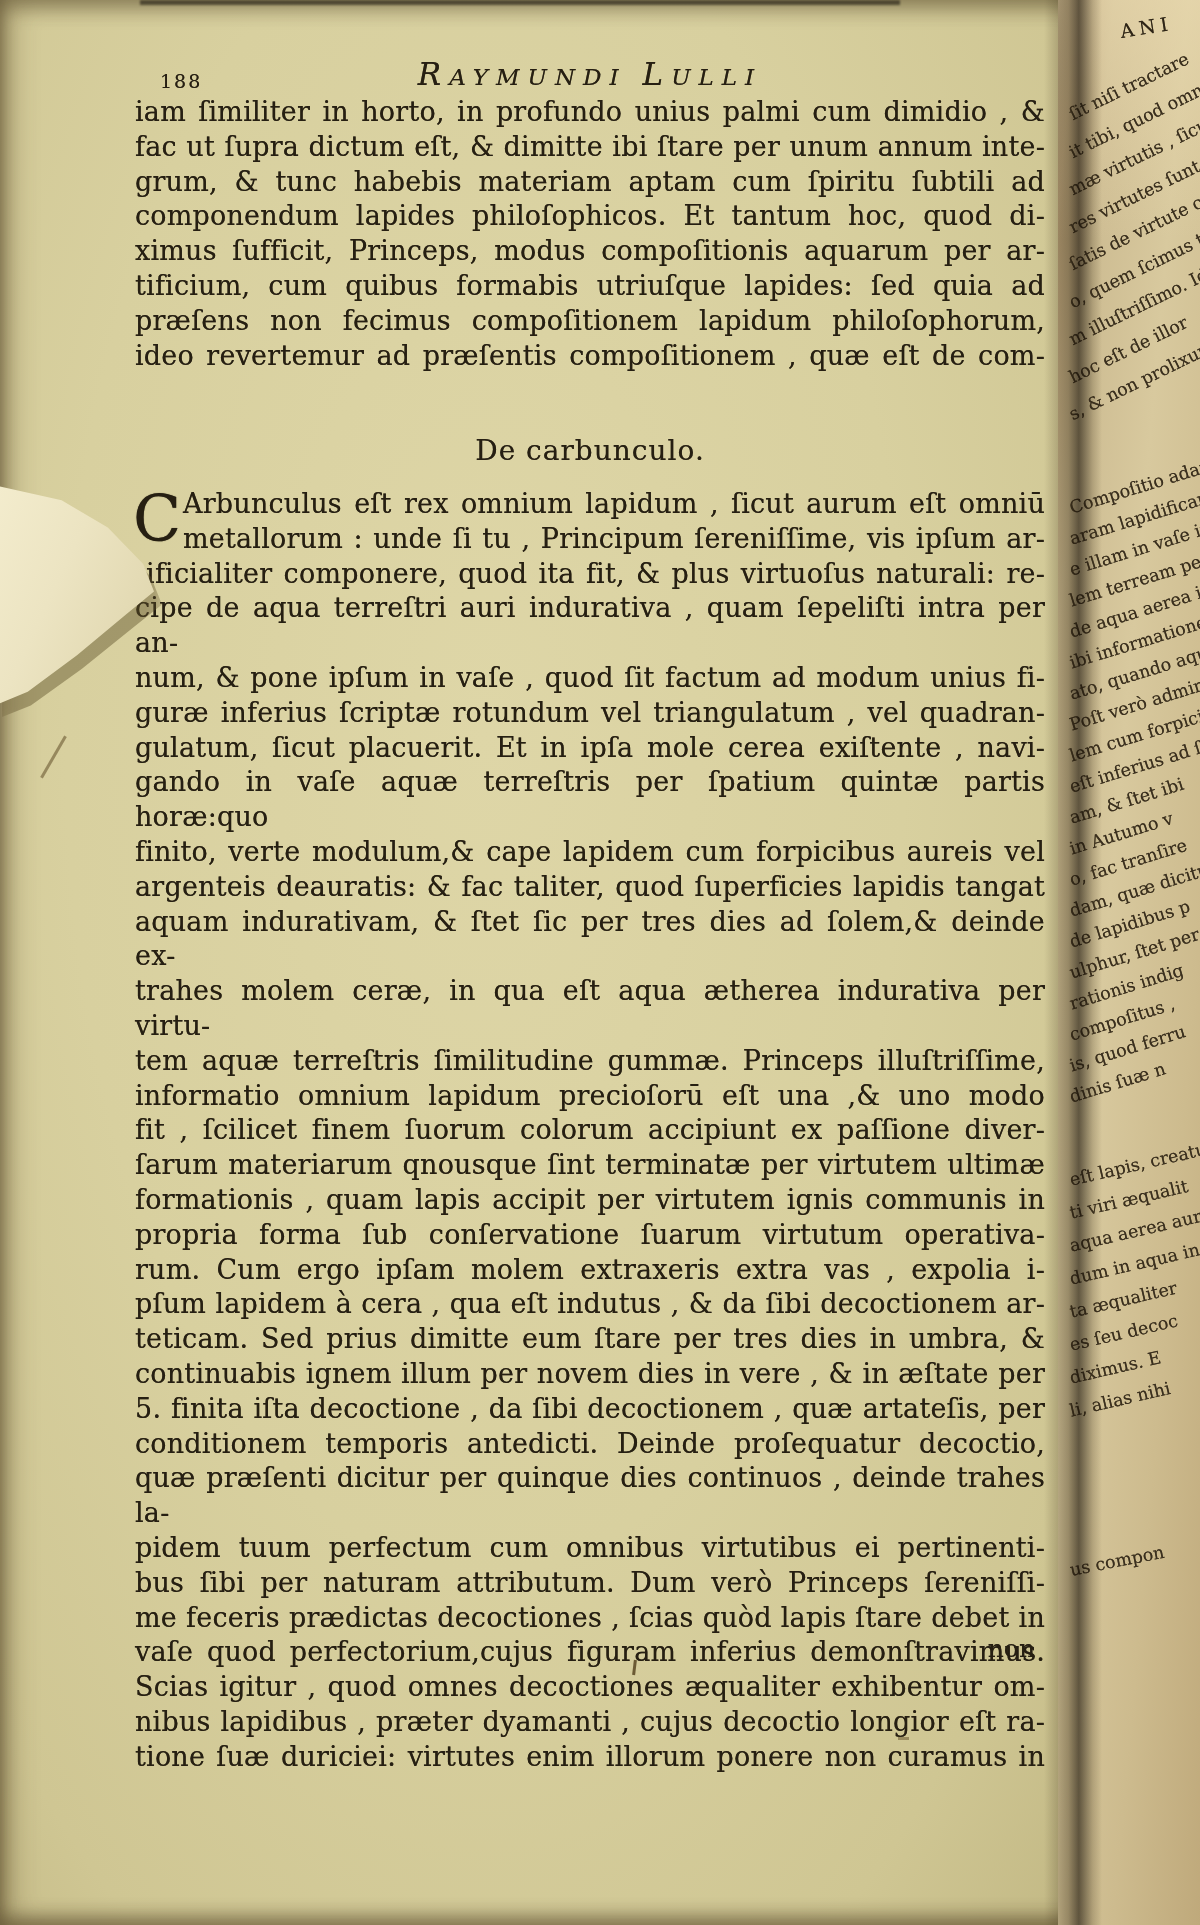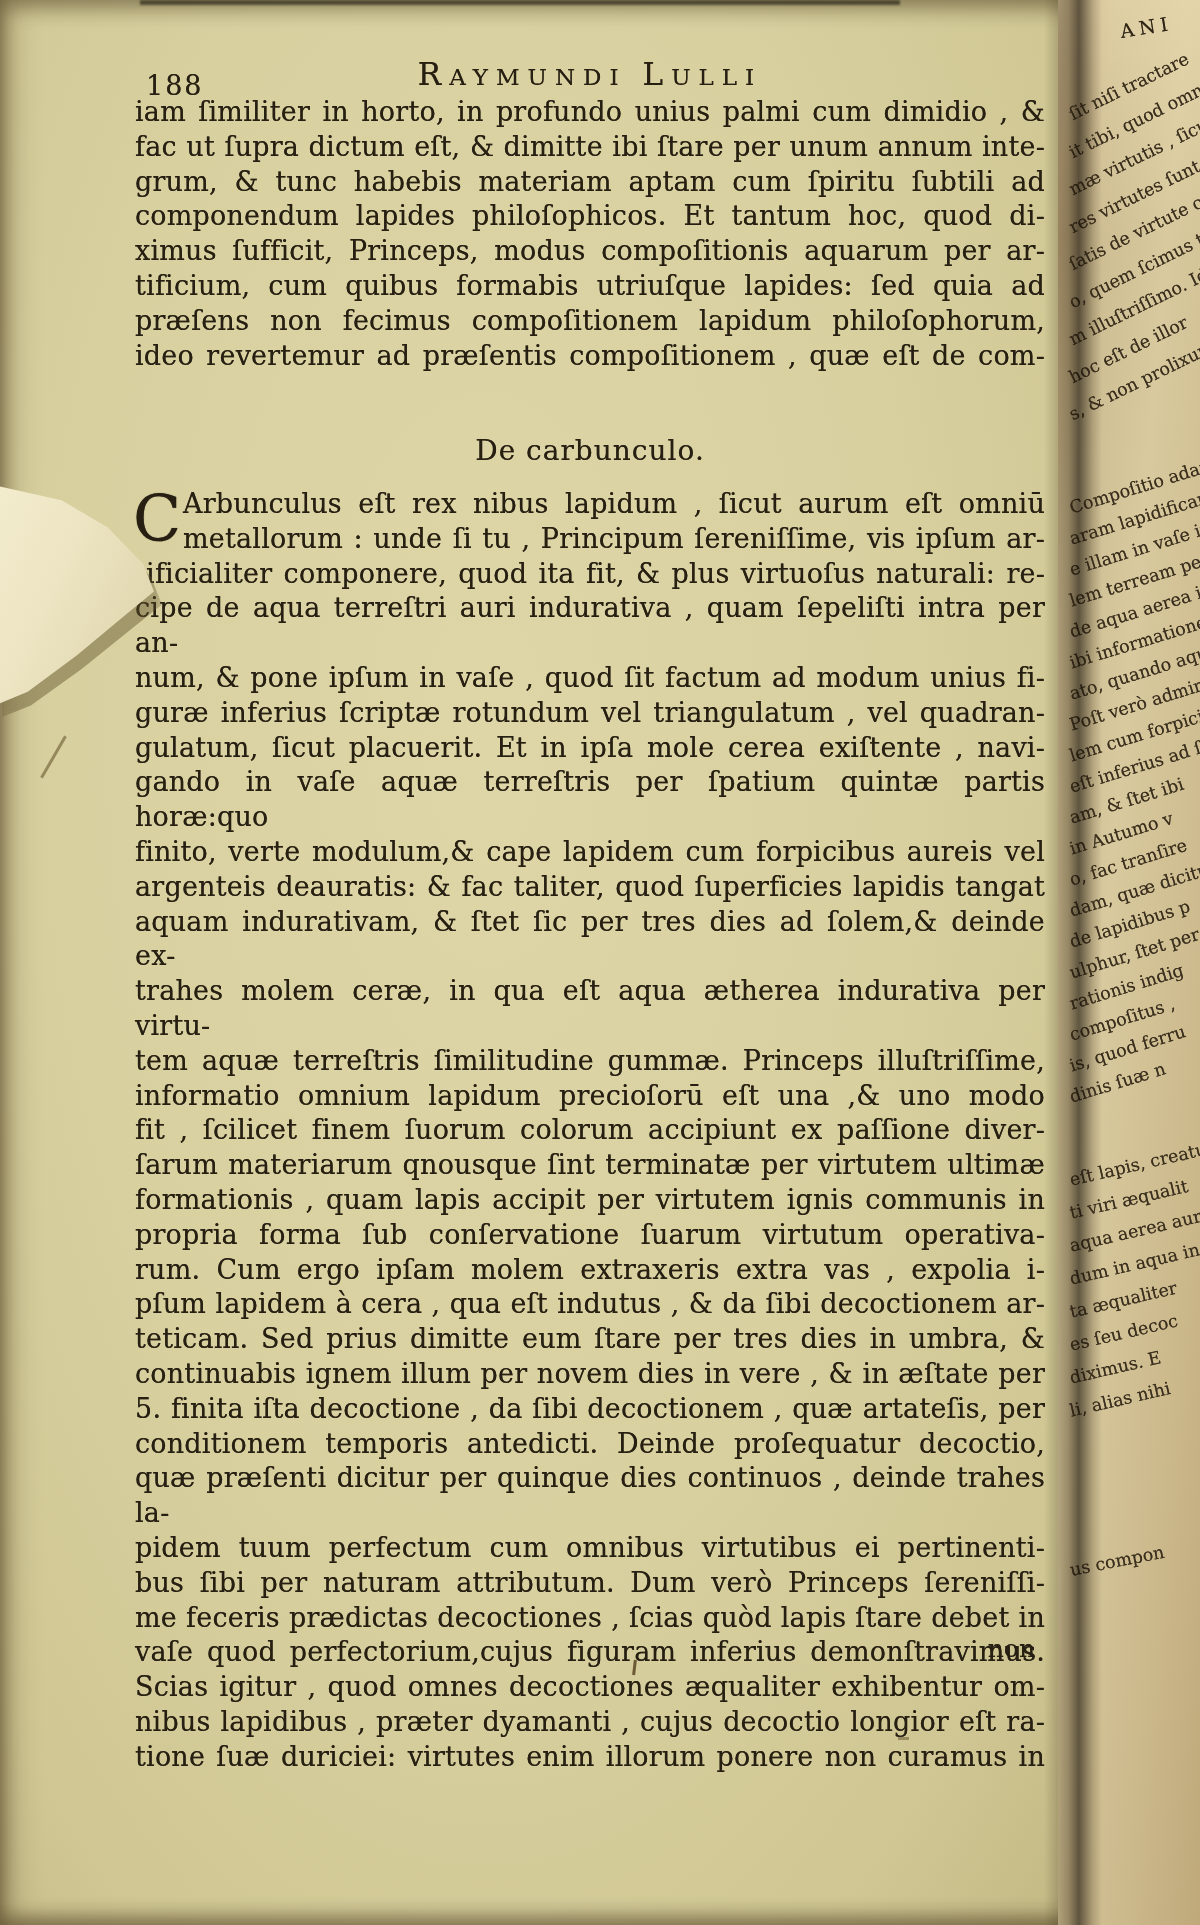--- a/index.html
+++ b/index.html
@@ -25,27 +25,27 @@
     font-size:27px;line-height:34.8px;color:#261f12;
     text-align:justify;text-align-last:justify;letter-spacing:.2px;
     text-shadow:0 0 .6px rgba(38,31,18,.75);white-space:normal;
   }
   .bline.no-just{text-align-last:left;}
   .bline.indent{padding-left:48px;}
   #para1{top:95px;}
   #para2{top:487px;}
   #running-head{
     position:absolute;left:135px;width:910px;top:56px;text-align:center;
-    color:#261f12;text-shadow:0 0 .6px rgba(38,31,18,.7);
+    color:#261f12;text-shadow:0 0 .6px rgba(38,31,18,.7);font-style:italic;
   }
   .rh-cap{font-size:31px;letter-spacing:8px;}
   .rh-sc{font-size:23px;letter-spacing:8px;}
   .rh-gap{display:inline-block;width:16px;}
   #page-num{
-    position:absolute;left:146px;top:70px;font-size:27px;color:#261f12;
+    position:absolute;left:160px;top:70px;font-size:19px;color:#261f12;
     letter-spacing:2px;text-shadow:0 0 .6px rgba(38,31,18,.7);
   }
   #section-heading{
     position:absolute;left:135px;width:910px;top:434px;text-align:center;
     font-size:28px;color:#261f12;letter-spacing:1px;
     text-shadow:0 0 .6px rgba(38,31,18,.7);
   }
   #drop-cap{
     position:absolute;left:133px;top:489px;font-size:63px;line-height:62px;
     color:#261f12;text-shadow:0 0 .8px rgba(38,31,18,.8);
@@ -116,21 +116,21 @@
       <div class="bline">tificium, cum quibus formabis utriuſque lapides: ſed quia ad</div>
       <div class="bline">præſens non fecimus compoſitionem lapidum philoſophorum,</div>
       <div class="bline">ideo revertemur ad præſentis compoſitionem , quæ eſt de com-</div>
     </div>
 
   <div id="section-heading">De carbunculo.</div>
 
   <span id="drop-cap">C</span>
 
   <div id="para2" class="col">
-      <div class="bline indent">Arbunculus eſt rex nibus lapidum , ſicut aurum eſt omniū</div>
+      <div class="bline indent">Arbunculus eſt rex omnium lapidum , ſicut aurum eſt omniū</div>
       <div class="bline indent">metallorum : unde ſi tu , Principum ſereniſſime, vis ipſum ar-</div>
       <div class="bline">tificialiter componere, quod ita fit, &amp; plus virtuoſus naturali: re-</div>
       <div class="bline">cipe de aqua terreſtri auri indurativa , quam ſepeliſti intra per an-</div>
       <div class="bline">num, &amp; pone ipſum in vaſe , quod ſit factum ad modum unius fi-</div>
       <div class="bline">guræ inferius ſcriptæ rotundum vel triangulatum , vel quadran-</div>
       <div class="bline">gulatum, ſicut placuerit.  Et in ipſa mole cerea exiſtente , navi-</div>
       <div class="bline">gando in vaſe aquæ terreſtris per ſpatium quintæ partis horæ:quo</div>
       <div class="bline">finito, verte modulum,&amp; cape lapidem cum forpicibus aureis vel</div>
       <div class="bline">argenteis deauratis: &amp; fac taliter, quod ſuperficies lapidis tangat</div>
       <div class="bline">aquam indurativam, &amp; ſtet ſic per tres dies ad ſolem,&amp; deinde ex-</div>

